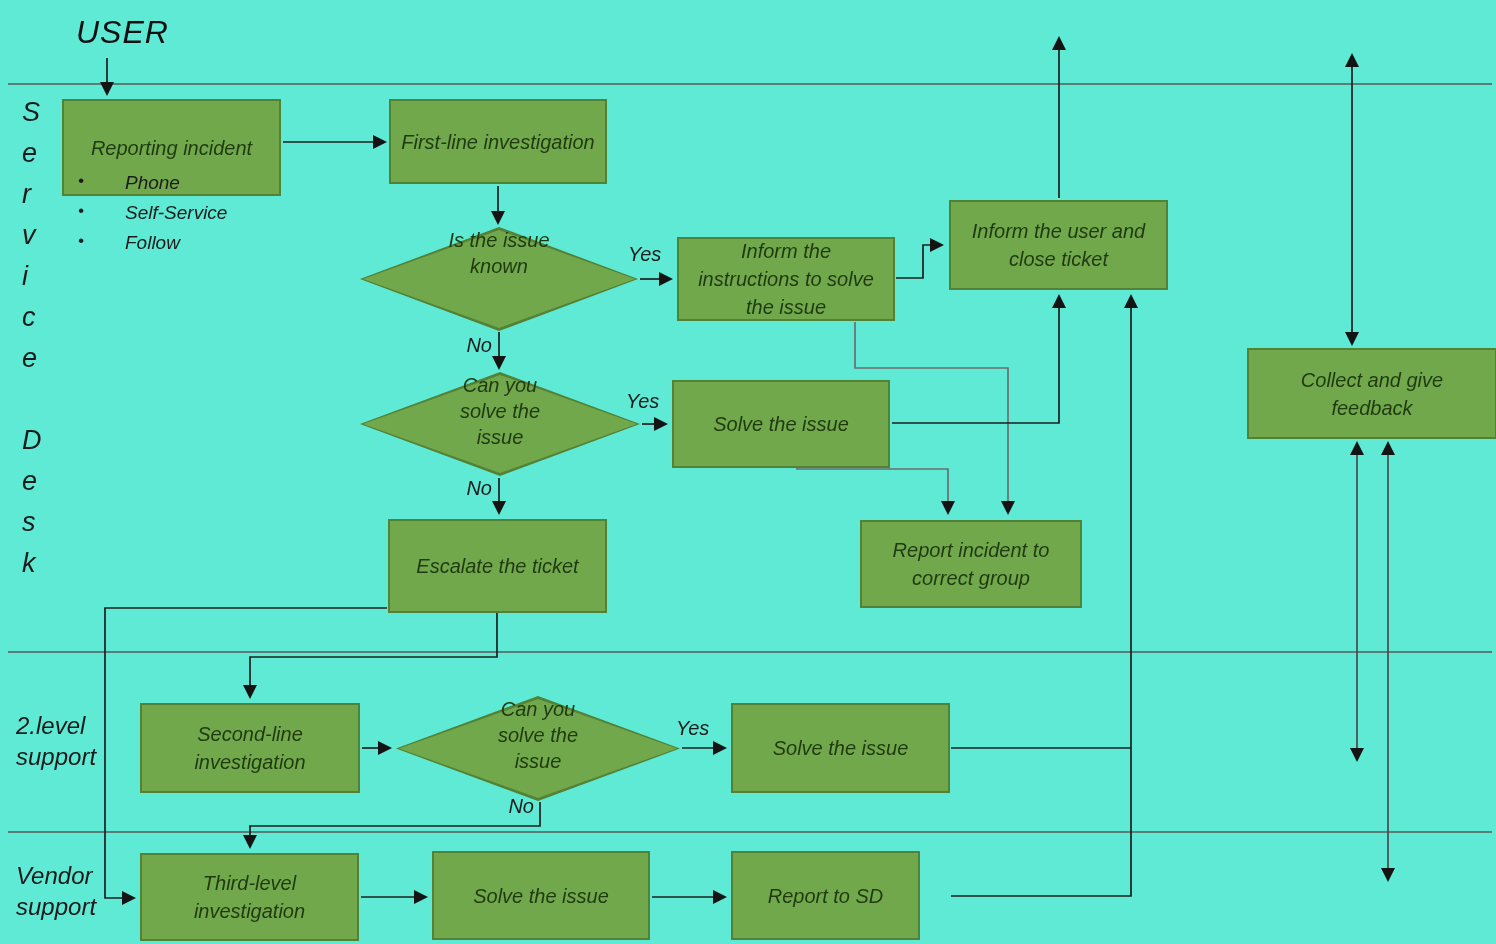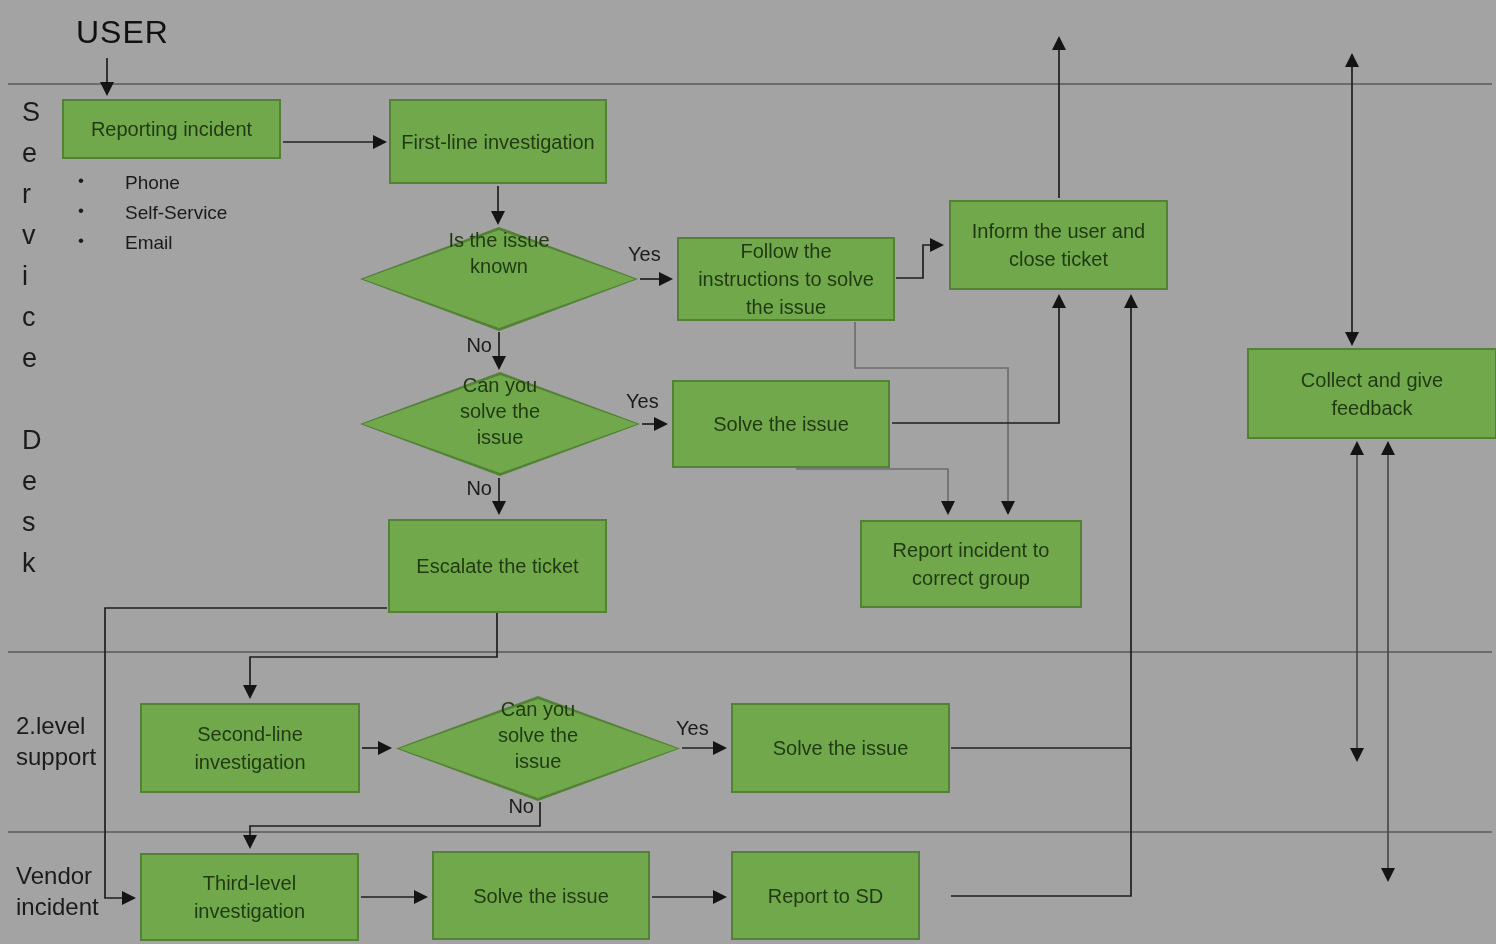--- a/index.html
+++ b/index.html
@@ -5,22 +5,22 @@
   :root{
     --node-fill:#71a84c;
     --node-border:#538135;
     --node-text:#1f3a10;
     --line:#1f1f1f;
     --line-gray:#6e6e6e;
     --divider:#5a5a5a;
   }
   html,body{margin:0;padding:0;background:#fff;}
   .stage{
-    position:relative;width:1496px;height:944px;background:#a3a3a3;
-    font-family:"Liberation Sans",sans-serif;overflow:hidden;
+    position:relative;width:1496px;height:944px;background:#5eead4;
+    font-family:"Liberation Sans",sans-serif;overflow:hidden;font-style:italic;
   }
   svg.overlay{position:absolute;left:0;top:0;z-index:1;}
   .node{
     position:absolute;z-index:2;box-sizing:border-box;
     background:var(--node-fill);border:2px solid var(--node-border);
     color:var(--node-text);display:flex;align-items:center;justify-content:center;
     text-align:center;font-size:20px;line-height:1.4;padding:4px 10px;
   }
   .diamond{position:absolute;z-index:2;}
   .d-outer{position:absolute;inset:0;background:var(--node-border);
@@ -90,36 +90,36 @@
 i
 c
 e</div>
   <div class="v-letters" style="left:22px;top:420px">D
 e
 s
 k</div>
   <div class="lane-label" style="left:16px;top:710px">2.level
 support</div>
   <div class="lane-label" style="left:16px;top:860px">Vendor
-incident</div>
+support</div>
 
   <ul class="channels">
     <li>Phone</li>
     <li>Self-Service</li>
-    <li>Email</li>
+    <li>Follow</li>
   </ul>
 
-  <div class="node" style="left:62px;top:99px;width:219px;height:60px">
+  <div class="node" style="left:62px;top:99px;width:219px;height:97px">
       <span>Reporting incident</span>
     </div>
   <div class="node" style="left:389px;top:99px;width:218px;height:85px">
       <span>First-line investigation</span>
     </div>
   <div class="node" style="left:677px;top:237px;width:218px;height:84px">
-      <span>Follow the instructions to solve the issue</span>
+      <span>Inform the instructions to solve the issue</span>
     </div>
   <div class="node" style="left:949px;top:200px;width:219px;height:90px">
       <span>Inform the user and close ticket</span>
     </div>
   <div class="node" style="left:672px;top:380px;width:218px;height:88px">
       <span>Solve the issue</span>
     </div>
   <div class="node" style="left:388px;top:519px;width:219px;height:94px">
       <span>Escalate the ticket</span>
     </div>

